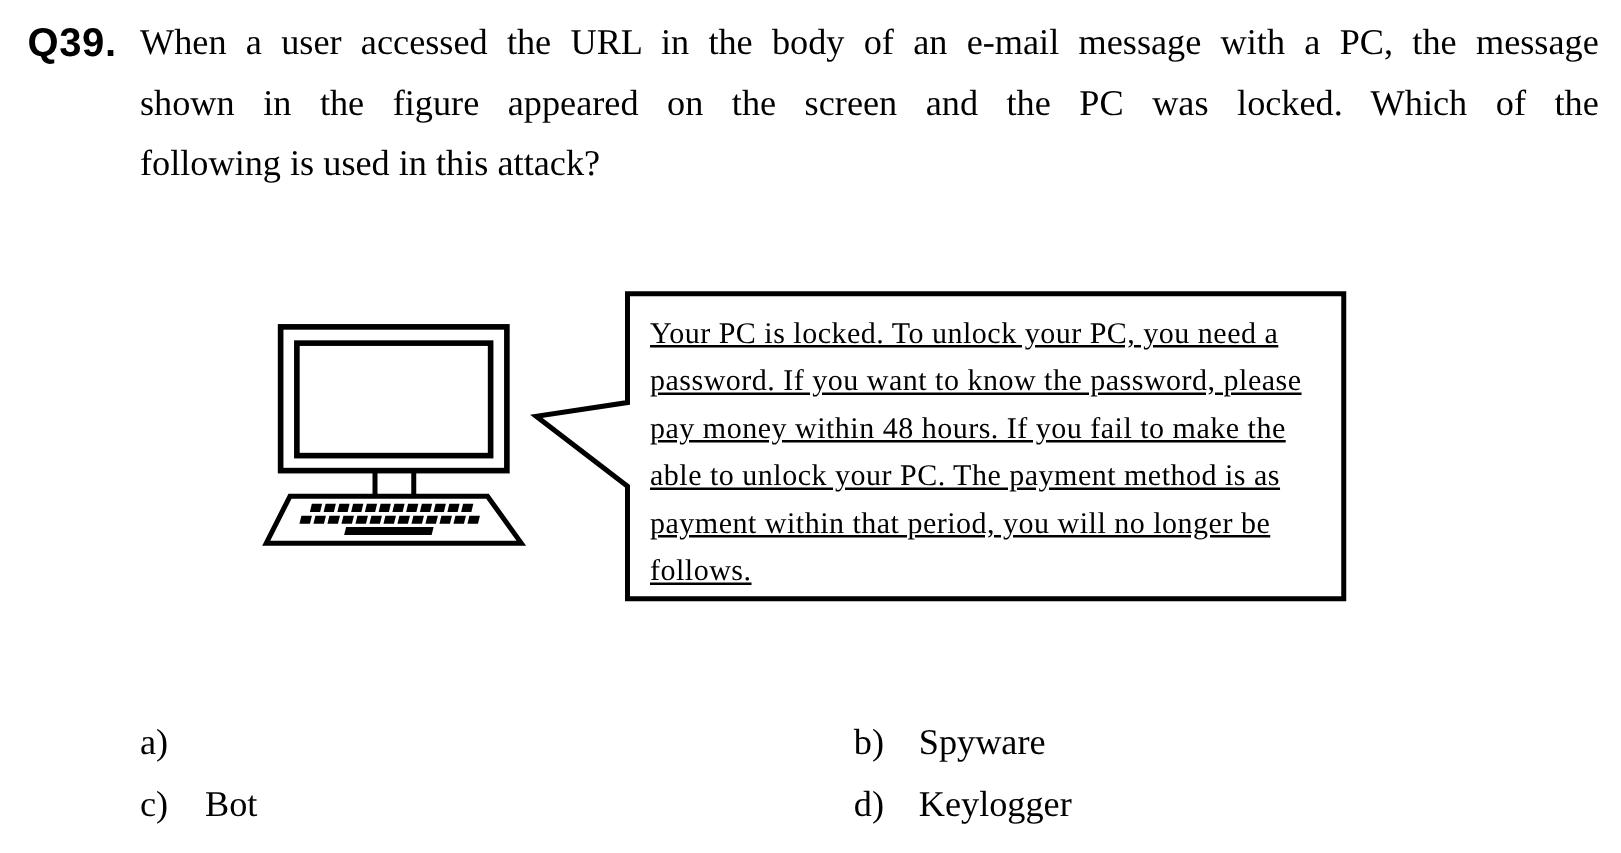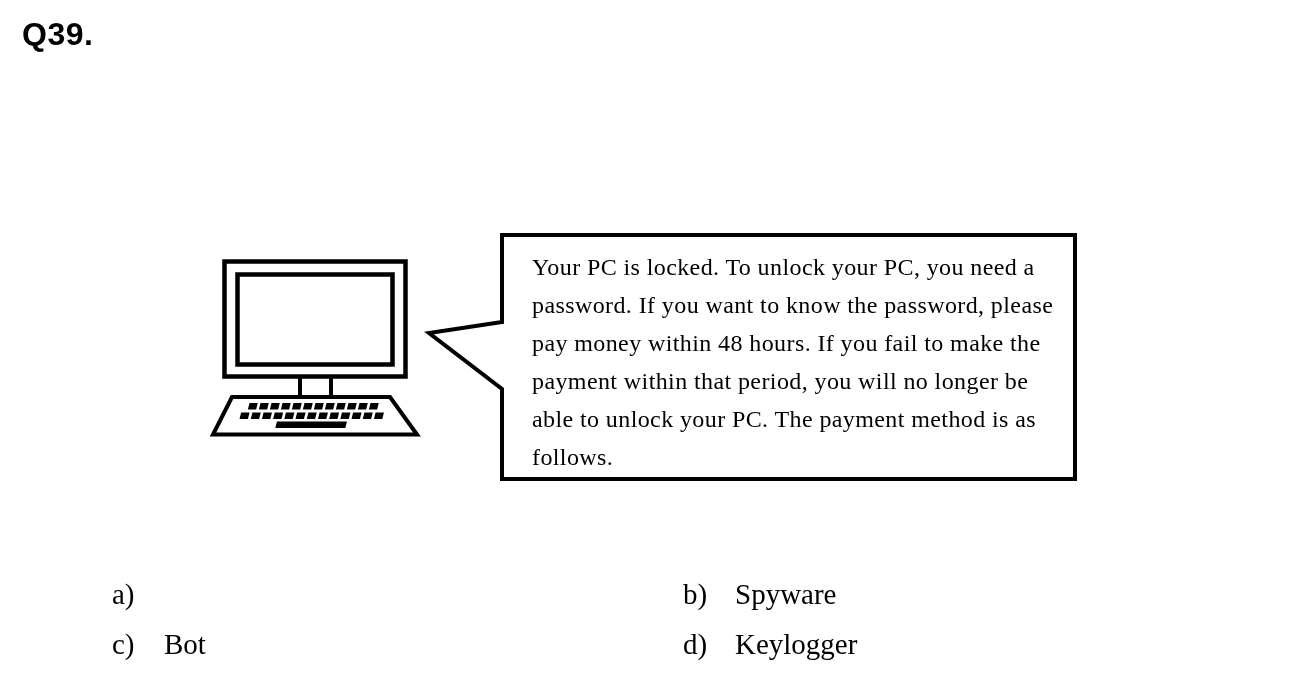--- a/index.html
+++ b/index.html
@@ -34,26 +34,27 @@
   .qline { white-space: normal; }
   .just { text-align: justify; text-align-last: justify; text-justify: inter-word; }
   .figure-svg {
     position: absolute;
     left: 0; top: 0;
     width: 1297px; height: 682px;
     pointer-events: none;
   }
   .bubble-text {
     position: absolute;
-    left: 532px;
+    left: 520px;
     top: 248px;
     width: 556px;
     font-size: 24px;
     line-height: 38px;
     letter-spacing: 0.4px;
+    text-decoration: underline;
   }
   .bubble-line { white-space: nowrap; }
   .option {
     position: absolute;
     display: flex;
     font-size: 29px;
     line-height: 34px;
   }
   .opt-letter { display: inline-block; width: 52px; }
   .opt-a { left: 112px; top: 577px; }
@@ -61,20 +62,25 @@
   .opt-c { left: 112px; top: 626.5px; }
   .opt-d { left: 683px; top: 626.5px; }
 </style>
 </head>
 <body>
 
 <div class="page">
 
   <div class="qnum">Q39.</div>
 
+  <div class="qtext">
+    <div class="qline just">When a user accessed the URL in the body of an e-mail message with a PC, the message</div>
+    <div class="qline just">shown in the figure appeared on the screen and the PC was locked. Which of the</div>
+    <div class="qline">following is used in this attack?</div>
+  </div>
 
   <svg class="figure-svg" viewBox="0 0 1297 682" xmlns="http://www.w3.org/2000/svg">
 
     <g fill="none" stroke="#000000">
 
       <line x1="300" y1="378" x2="300" y2="399" stroke-width="4"></line>
       <line x1="331" y1="378" x2="331" y2="399" stroke-width="4"></line>
 
       <rect x="224.5" y="261.5" width="181" height="115" stroke-width="4.5" fill="#ffffff"></rect>
 
@@ -113,22 +119,22 @@
       </g>
     </g>
 
     <polygon points="502,235 1075,235 1075,479 502,479 502,389 429,333 502,322" fill="#ffffff" stroke="#000000" stroke-width="4" stroke-linejoin="miter"></polygon>
   </svg>
 
   <div class="bubble-text">
     <div class="bubble-line">Your PC is locked. To unlock your PC, you need a</div>
     <div class="bubble-line">password. If you want to know the password, please</div>
     <div class="bubble-line">pay money within 48 hours. If you fail to make the</div>
+    <div class="bubble-line">able to unlock your PC. The payment method is as</div>
     <div class="bubble-line">payment within that period, you will no longer be</div>
-    <div class="bubble-line">able to unlock your PC. The payment method is as</div>
     <div class="bubble-line">follows.</div>
   </div>
 
   <div class="option opt-a">
     <span class="opt-letter">a)</span>
   </div>
   <div class="option opt-b">
     <span class="opt-letter">b)</span>
     <span>Spyware</span>
   </div>

